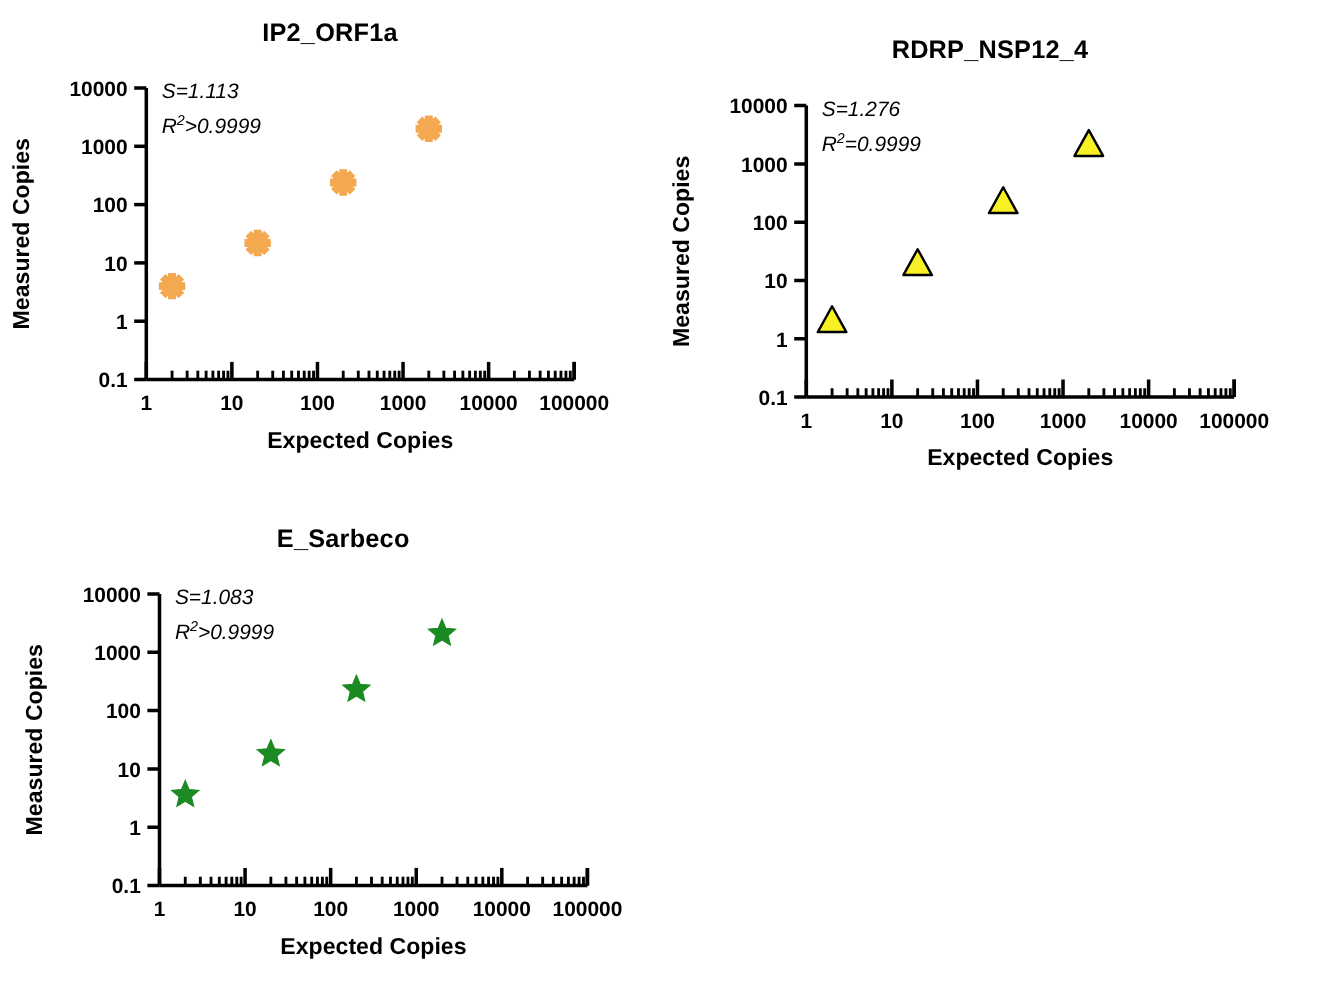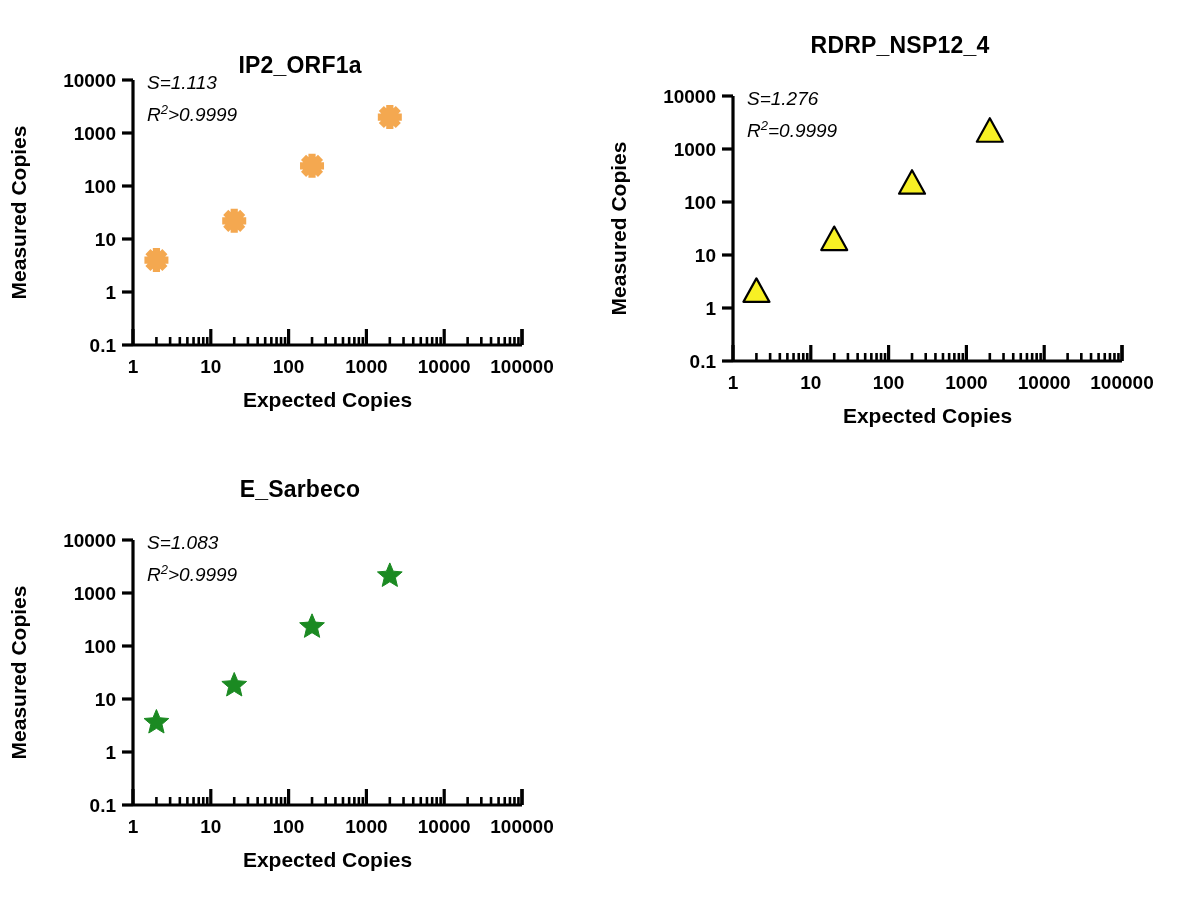--- a/index.html
+++ b/index.html
@@ -56,21 +56,21 @@
   }
   .sup {
     font-size: 13px;
   }
 </style>
 </head>
 <body>
 
 <div id="figure">
     <div class="panel" style="left: 0px; top: 0px; width: 600px; height: 440px;">
-      <div class="panel-title" style="top: 16px; margin-top: 36px;">IP2_ORF1a</div>
+      <div class="panel-title" style="top: 16px;">IP2_ORF1a</div>
       <svg width="600" height="440" class="plot-svg" viewBox="0 0 600 440">
         <line x1="133" y1="80" x2="133" y2="345" stroke="#000" stroke-width="3.2"></line>
         <line x1="133" y1="345" x2="522" y2="345" stroke="#000" stroke-width="3.2"></line>
         <g>
           <line x1="122" y1="80" x2="133" y2="80" stroke="#000" stroke-width="3.2"></line>
           <text x="116" y="87" text-anchor="end" class="tick-label">10000</text>
           <line x1="122" y1="133" x2="133" y2="133" stroke="#000" stroke-width="3.2"></line>
           <text x="116" y="140" text-anchor="end" class="tick-label">1000</text>
           <line x1="122" y1="186" x2="133" y2="186" stroke="#000" stroke-width="3.2"></line>
           <text x="116" y="193" text-anchor="end" class="tick-label">100</text>
@@ -227,21 +227,21 @@
         <g>
           <path d="M 156.42013366265775 262.39541022980904 L 169.42013366265775 285.873410229809 L 143.42013366265775 285.873410229809 Z" fill="#F7F024" stroke="#000000" stroke-width="2.2" stroke-linejoin="round"></path>
           <path d="M 234.22013366265773 210.57605914950008 L 247.22013366265773 234.0540591495001 L 221.22013366265773 234.0540591495001 Z" fill="#F7F024" stroke="#000000" stroke-width="2.2" stroke-linejoin="round"></path>
           <path d="M 312.0201336626577 154.20159791642305 L 325.0201336626577 177.67959791642306 L 299.0201336626577 177.67959791642306 Z" fill="#F7F024" stroke="#000000" stroke-width="2.2" stroke-linejoin="round"></path>
           <path d="M 389.8201336626577 102.27237737910228 L 402.8201336626577 125.75037737910229 L 376.8201336626577 125.75037737910229 Z" fill="#F7F024" stroke="#000000" stroke-width="2.2" stroke-linejoin="round"></path>
         </g>
         <text x="327.5" y="407" text-anchor="middle" class="axis-title">Expected Copies</text>
         <text x="26" y="212.5" text-anchor="middle" class="axis-title" transform="rotate(-90 26 212.5)">Measured Copies</text>
       </svg>
     </div>
-    <div class="panel" style="left: 0px; top: 460px; width: 600px; height: 449px;">
+    <div class="panel" style="left: 12px; top: 460px; width: 600px; height: 449px;">
       <div class="panel-title" style="top: 16px;">E_Sarbeco</div>
       <svg width="600" height="449" class="plot-svg" viewBox="0 0 600 449">
         <line x1="133" y1="80" x2="133" y2="345" stroke="#000" stroke-width="3.2"></line>
         <line x1="133" y1="345" x2="522" y2="345" stroke="#000" stroke-width="3.2"></line>
         <g>
           <line x1="122" y1="80" x2="133" y2="80" stroke="#000" stroke-width="3.2"></line>
           <text x="116" y="87" text-anchor="end" class="tick-label">10000</text>
           <line x1="122" y1="133" x2="133" y2="133" stroke="#000" stroke-width="3.2"></line>
           <text x="116" y="140" text-anchor="end" class="tick-label">1000</text>
           <line x1="122" y1="186" x2="133" y2="186" stroke="#000" stroke-width="3.2"></line>

